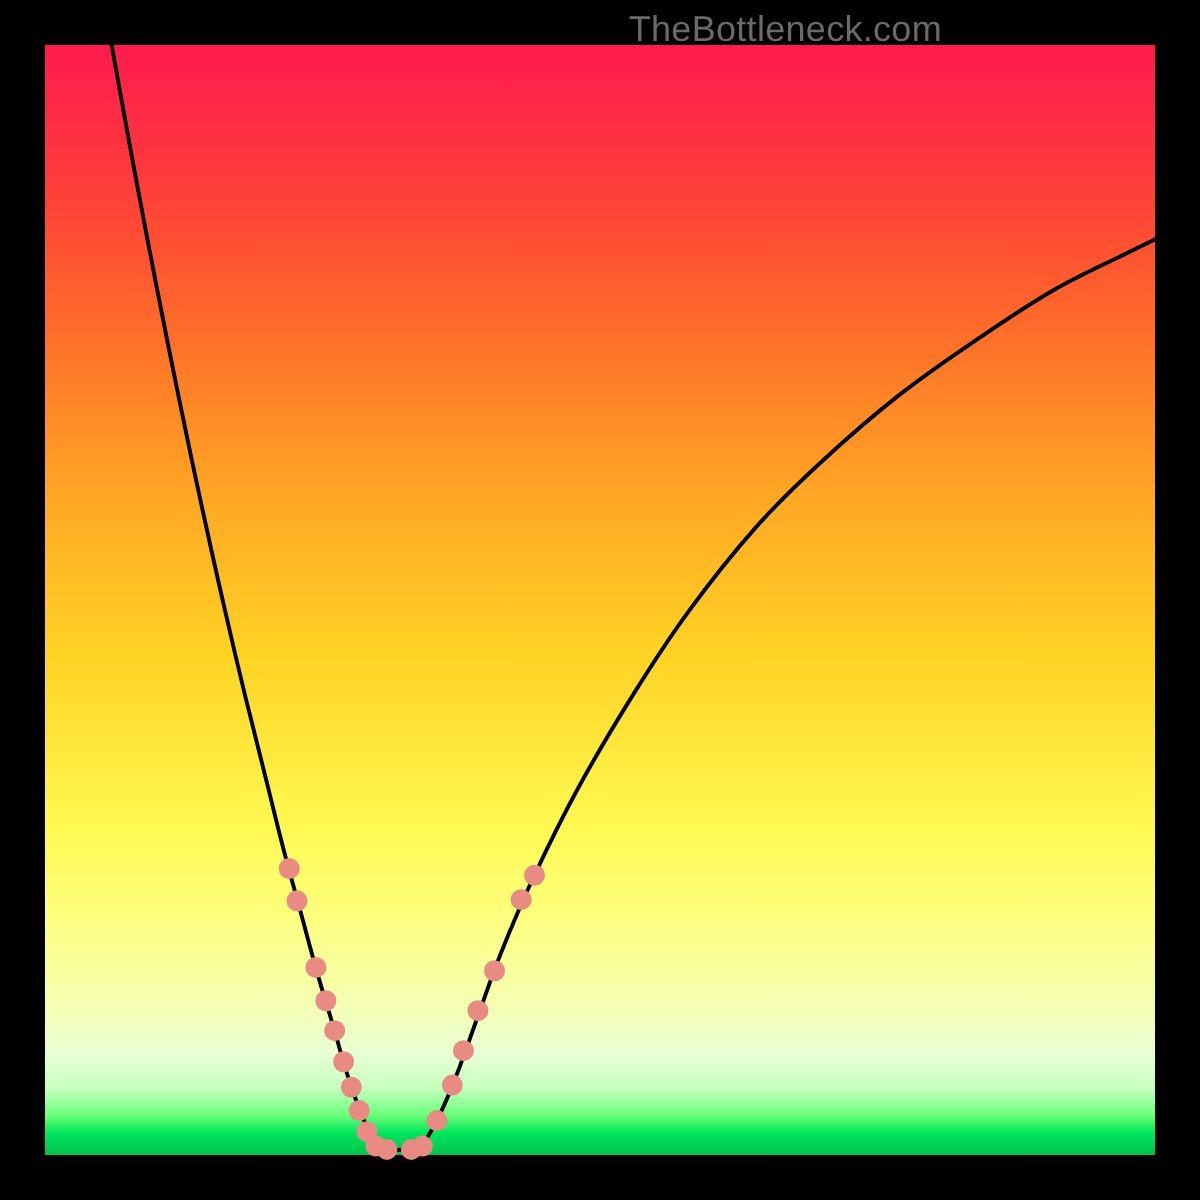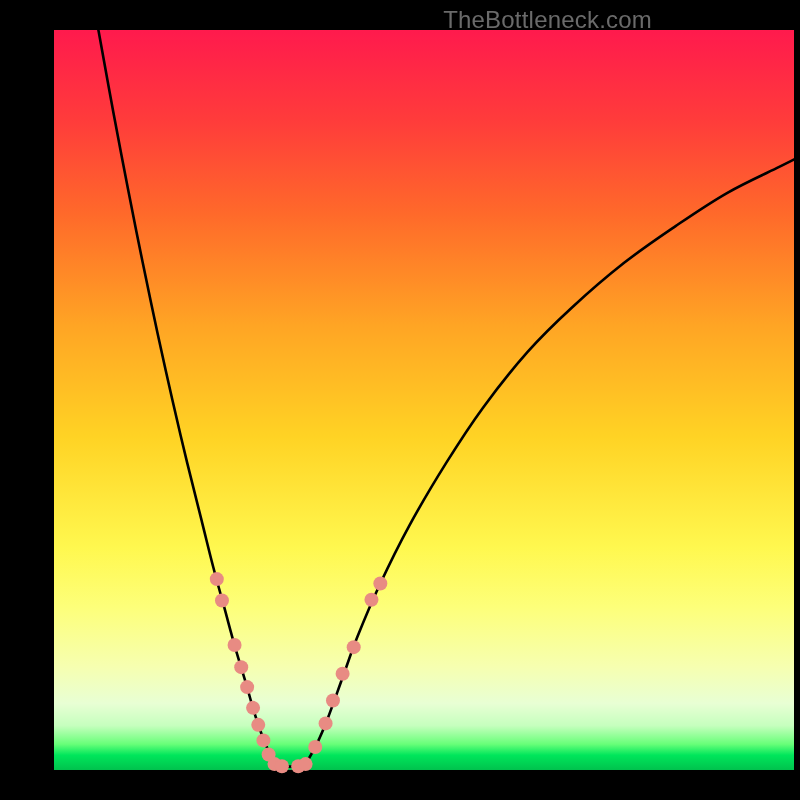--- a/index.html
+++ b/index.html
@@ -9,21 +9,20 @@
     height: 800px;
     background: #000;
     overflow: hidden;
     font-family: Arial, Helvetica, sans-serif;
   }
   .stage {
     position: relative;
     width: 638px;
     height: 800px;
     background: #000;
-    margin-left: 24px;
   }
   .plot-area {
     position: absolute;
     left: 30px;
     top: 30px;
     width: 740px;
     height: 740px;
     background: linear-gradient(to bottom,
       #ff1a4d 0%,
       #ff3b3b 12%,

